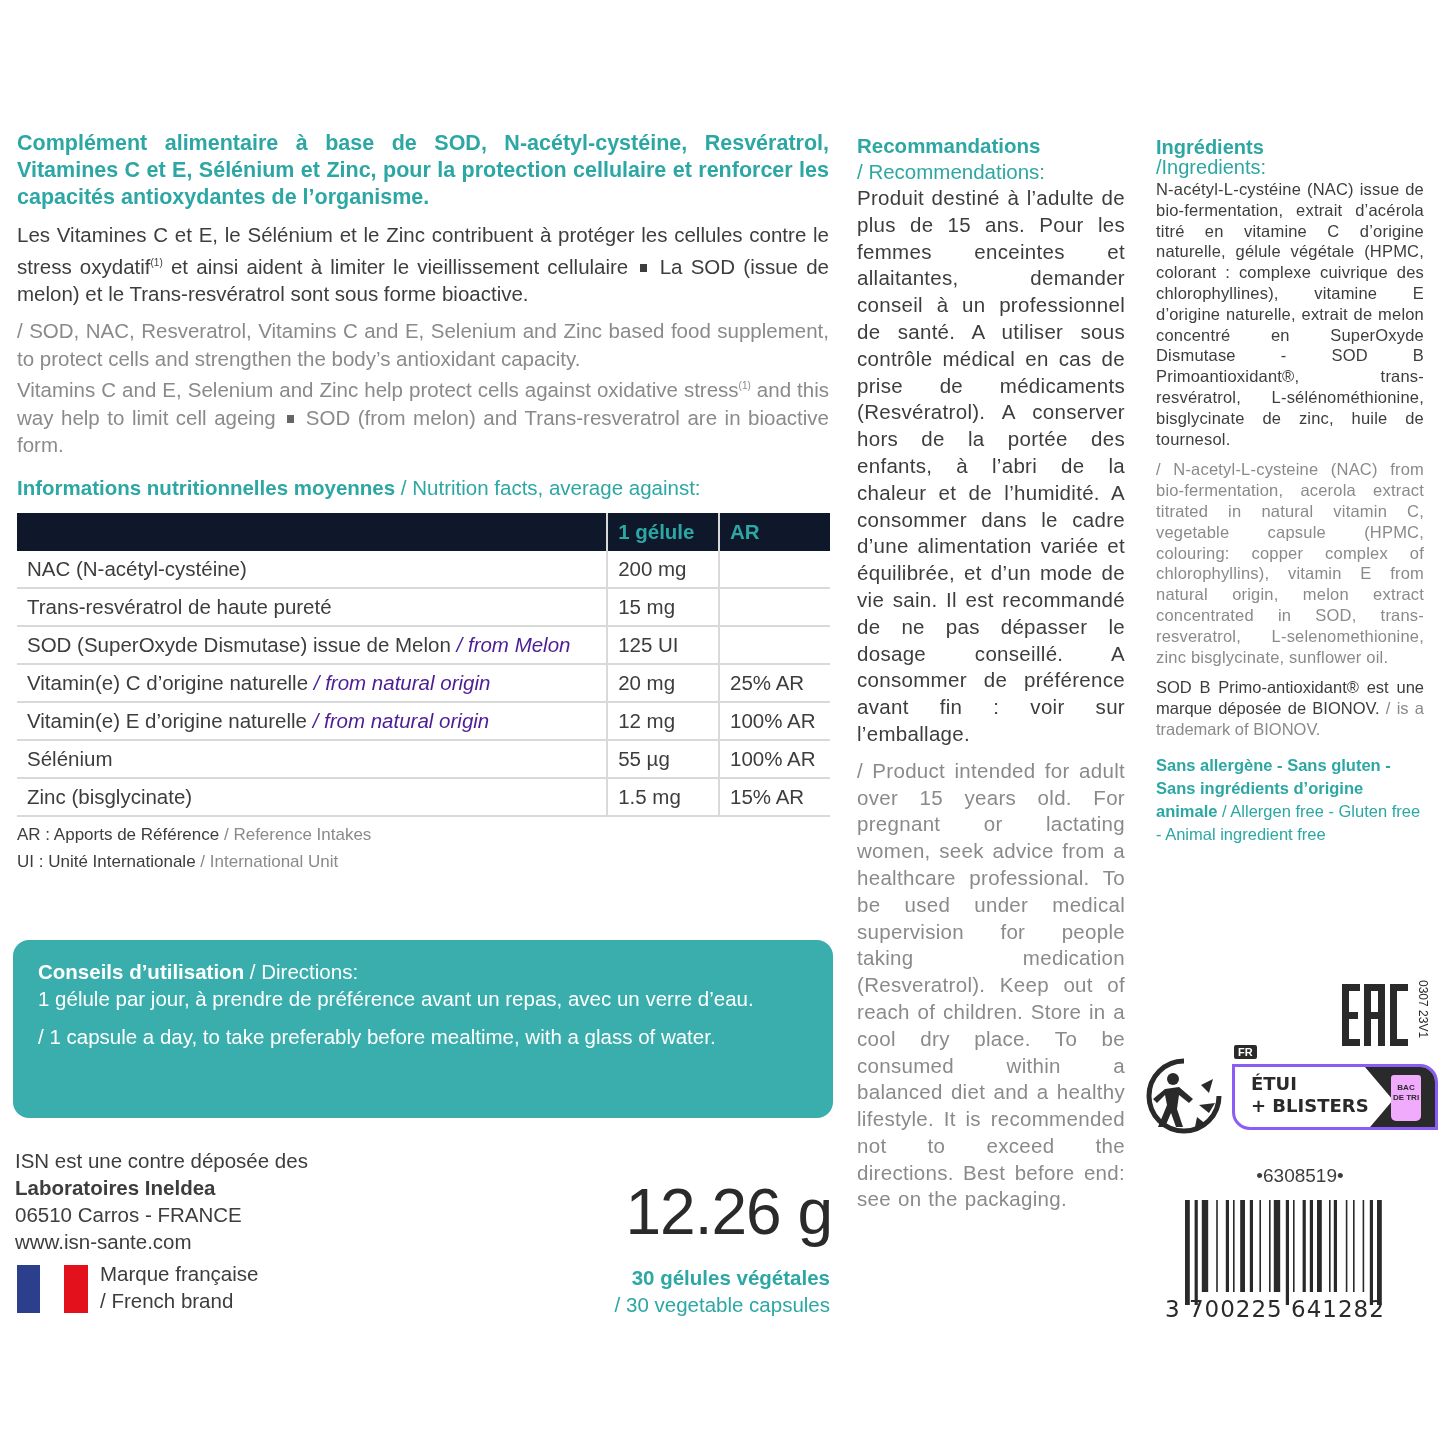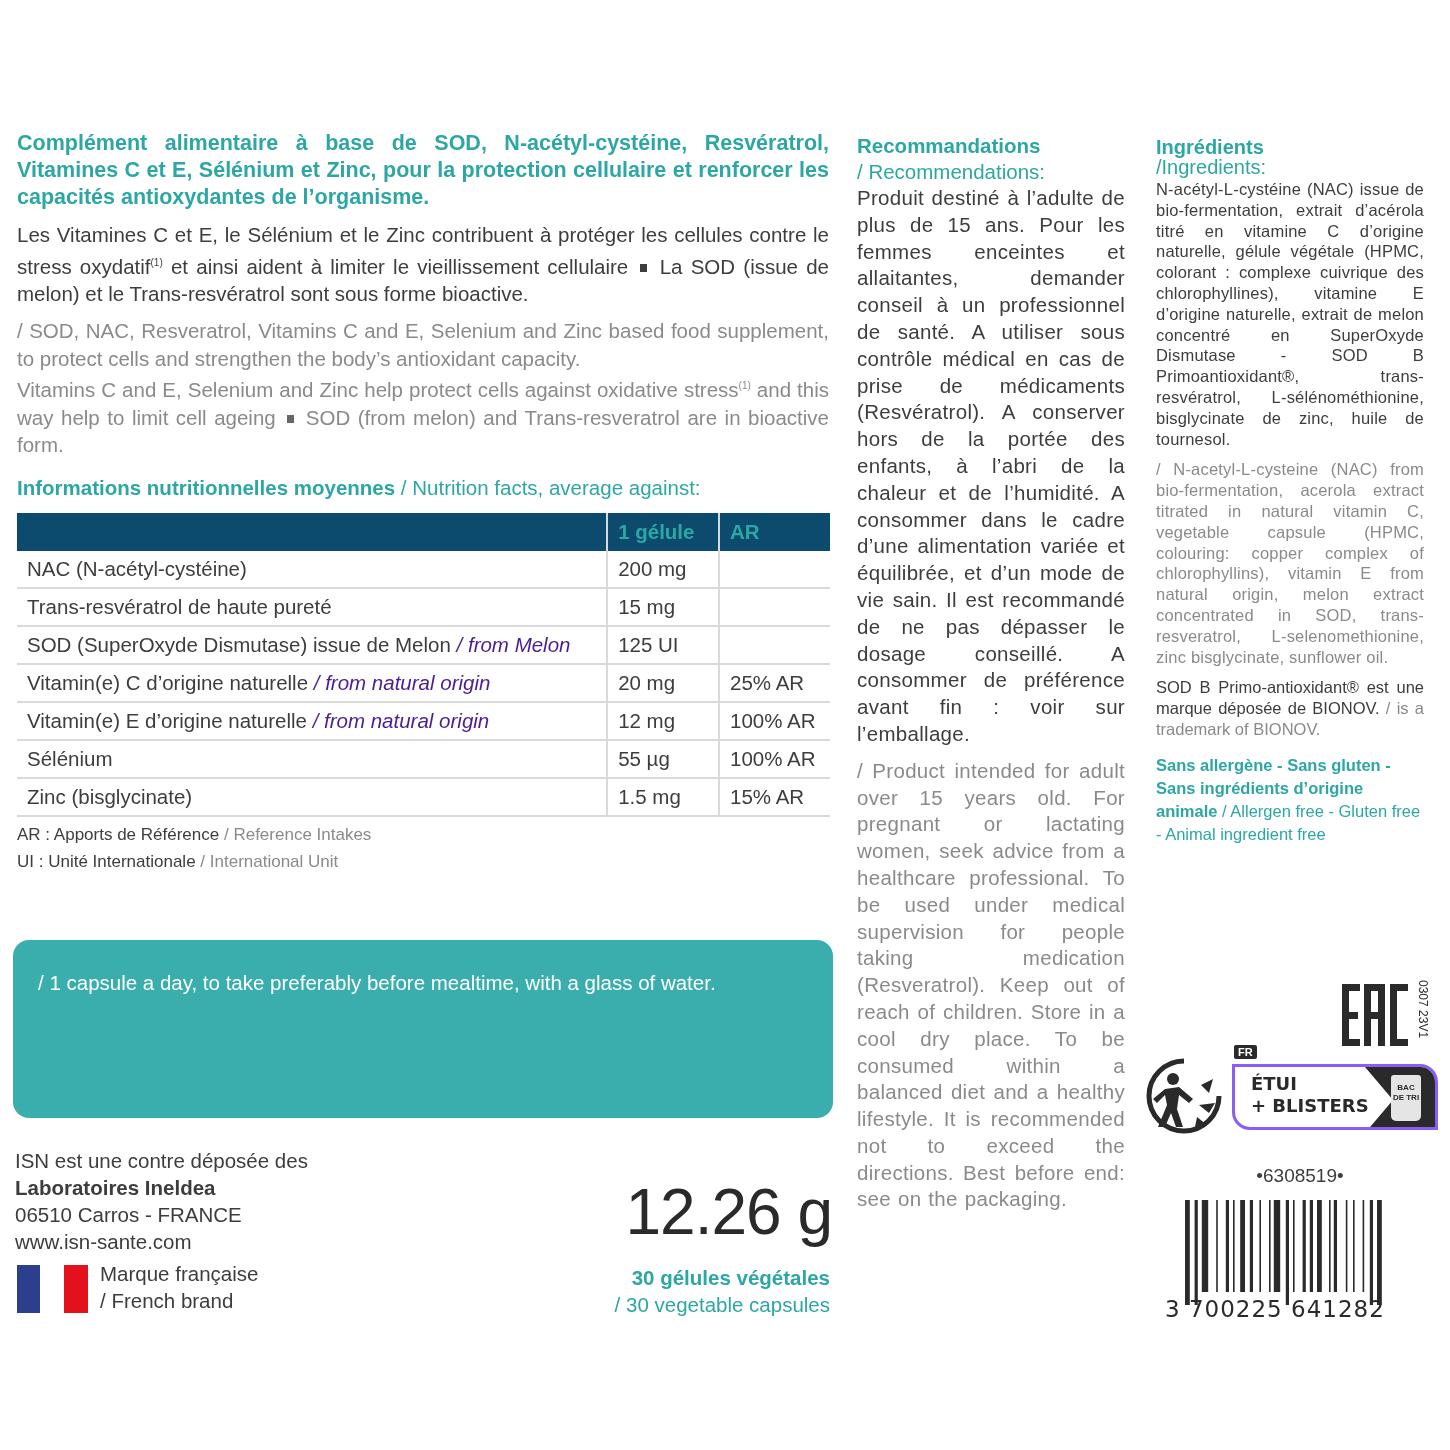--- a/index.html
+++ b/index.html
@@ -13,21 +13,21 @@
   .para { font-size: 20.5px; line-height: 27.5px; text-align: justify; margin: 10px 0 0 0; color: #3d3d3d; }
   .para.en { color: #8a8a8a; }
   .para p { margin: 0; }
   sup { font-size: 10px; }
   .bullet { display: inline-block; width: 7px; height: 8px; background: #3d3d3d; vertical-align: middle; margin: 0 4px; }
   .para.en .bullet { background: #666; }
   .nut-title { font-size: 20.5px; line-height: 26px; margin-top: 16px; color: #2ca7a4; }
   .nut-title b { font-weight: bold; }
 
   table.nut { border-collapse: collapse; width: 813px; margin-top: 12px; font-size: 20.5px; }
-  table.nut th { background: #0c4a6e; color: #2ca7a4; font-weight: bold; text-align: left; height: 38px; padding: 0 10px; }
+  table.nut th { background: #0f172a; color: #2ca7a4; font-weight: bold; text-align: left; height: 38px; padding: 0 10px; }
   table.nut td { height: 36px; padding: 0 10px; border-bottom: 2px solid #d9d9d9; color: #3d3d3d; }
   table.nut td.v, table.nut th.v { border-left: 2px solid #d9d9d9; }
   table.nut td .en { color: #4c1d95; font-style: italic; }
   .c1 { width: 570px; } .c2 { width: 90px; } .c3 { width: 90px; }
   .legend { font-size: 17px; line-height: 27px; margin-top: 4px; color: #3d3d3d; }
   .legend .en { color: #8a8a8a; }
 
   
   #directions { left: 13px; top: 940px; width: 820px; height: 178px; background: #3aaeac; border-radius: 16px; color: #ffffff; box-sizing: border-box; padding: 18px 25px; font-size: 20.5px; line-height: 27px; }
   #directions b { font-weight: bold; }
@@ -67,21 +67,21 @@
 
   
   #eac { left: 1340px; top: 980px; width: 70px; height: 70px; }
   #eac-code { left: 1410px; top: 980px; width: 20px; height: 70px; font-size: 12px; writing-mode: vertical-rl; color: #2a2a2a; }
   #triman { left: 1143px; top: 1055px; width: 82px; height: 82px; }
   #triman-box { left: 1232px; top: 1045px; width: 208px; height: 88px; }
   #triman-box .fr { position: absolute; left: 2px; top: 0; background: #2a2a2a; color: #fff; font-size: 11px; font-weight: bold; padding: 1px 4px; border-radius: 2px; }
   #triman-box .frame { position: absolute; left: 0; top: 19px; width: 206px; height: 66px; border: 3px solid #8b5cf6; border-radius: 0 18px 0 18px; box-sizing: border-box; overflow: hidden; }
   #triman-box .label { position: absolute; left: 16px; top: 6px; font-weight: bold; font-size: 18px; line-height: 22px; color: #2a2a2a; font-family: "DejaVu Sans", sans-serif; }
   #triman-box .dark { position: absolute; right: 0; top: 0; width: 70px; height: 66px; background: #2a2a2a; clip-path: polygon(22% 0, 100% 0, 100% 100%, 22% 100%, 0 100%, 40% 50%, 0 0); }
-  #triman-box .bin { position: absolute; right: 14px; top: 8px; width: 30px; height: 46px; background: #e5e5e5; border-radius: 3px 3px 5px 5px; color: #2a2a2a; font-size: 8px; font-weight: bold; text-align: center; line-height: 10px; padding-top: 8px; box-sizing: border-box; }
+  #triman-box .bin { position: absolute; right: 14px; top: 8px; width: 30px; height: 46px; background: #f0abfc; border-radius: 3px 3px 5px 5px; color: #2a2a2a; font-size: 8px; font-weight: bold; text-align: center; line-height: 10px; padding-top: 8px; box-sizing: border-box; }
 
   #lot { left: 1160px; top: 1165px; width: 280px; text-align: center; font-size: 19px; color: #3d3d3d; }
   #barcode { left: 1185px; top: 1200px; width: 240px; height: 105px; }
   #barcode-digits { left: 1165px; top: 1296px; width: 260px; font-size: 23px; letter-spacing: 1px; color: #2a2a2a; font-family: "DejaVu Sans", sans-serif; }
 </style>
 </head>
 <body>
 
 <div id="col1" class="abs">
   <p class="headline">Complément alimentaire à base de SOD, N-acétyl-cystéine, Resvératrol, Vitamines C et E, Sélénium et Zinc, pour la protection cellulaire et renforcer les capacités antioxydantes de l’organisme.</p>
@@ -146,20 +146,22 @@
       </tbody>
   </table>
 
   <div class="legend">
     <div><span>AR : Apports de Référence</span><span class="en"> / Reference Intakes</span></div>
     <div><span>UI : Unité Internationale</span><span class="en"> / International Unit</span></div>
   </div>
 </div>
 
 <div id="directions" class="abs">
+  <p><b>Conseils d’utilisation</b><span> / Directions:</span></p>
+  <p>1 gélule par jour, à prendre de préférence avant un repas, avec un verre d’eau.</p>
   <p class="gap">/ 1 capsule a day, to take preferably before mealtime, with a glass of water.</p>
 </div>
 
 <div id="company" class="abs">
   <div>ISN est une contre déposée des</div>
   <div><b>Laboratoires Ineldea</b></div>
   <div>06510 Carros - FRANCE</div>
   <div>www.isn-sante.com</div>
 </div>
 

